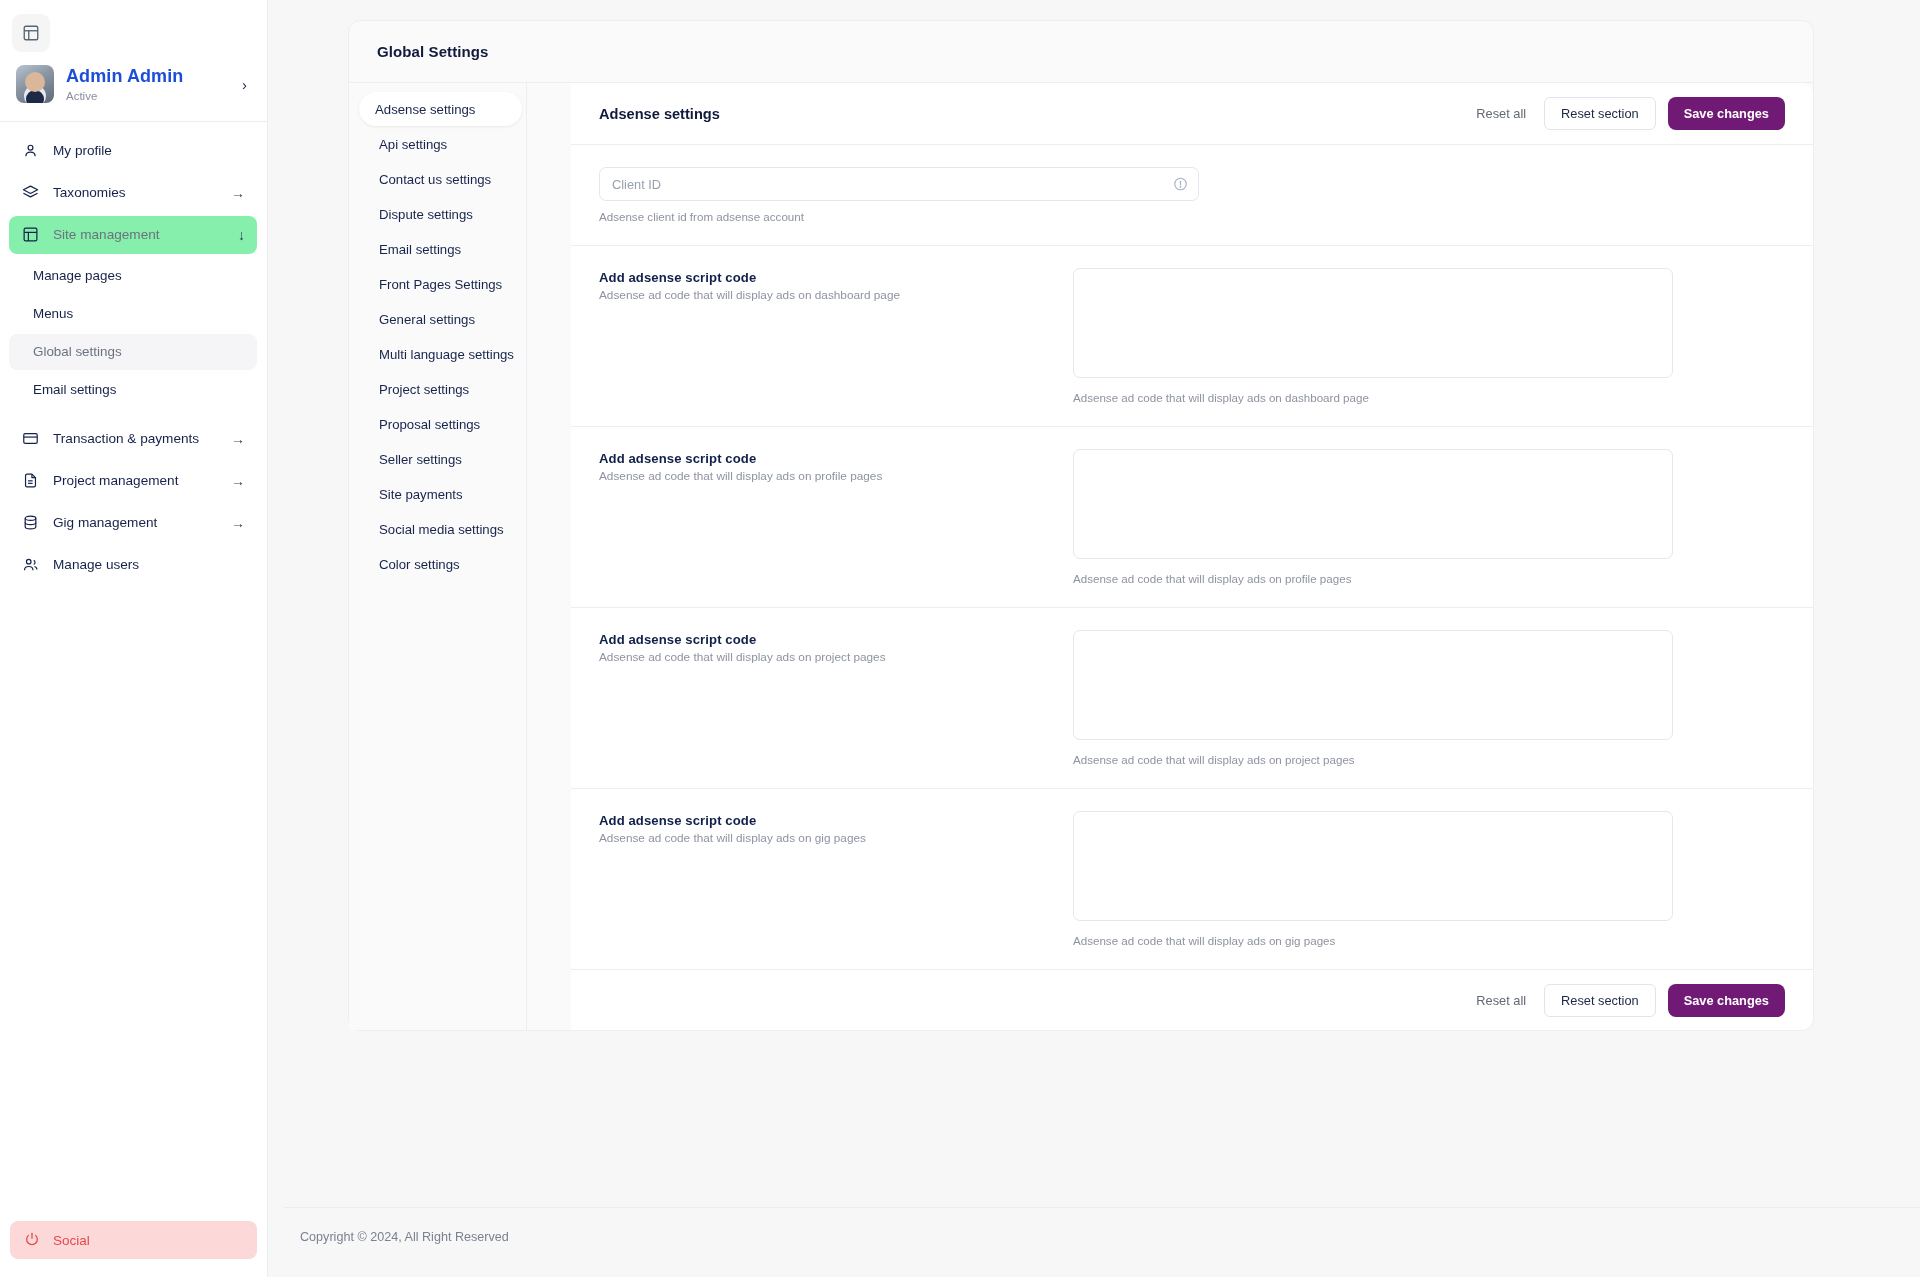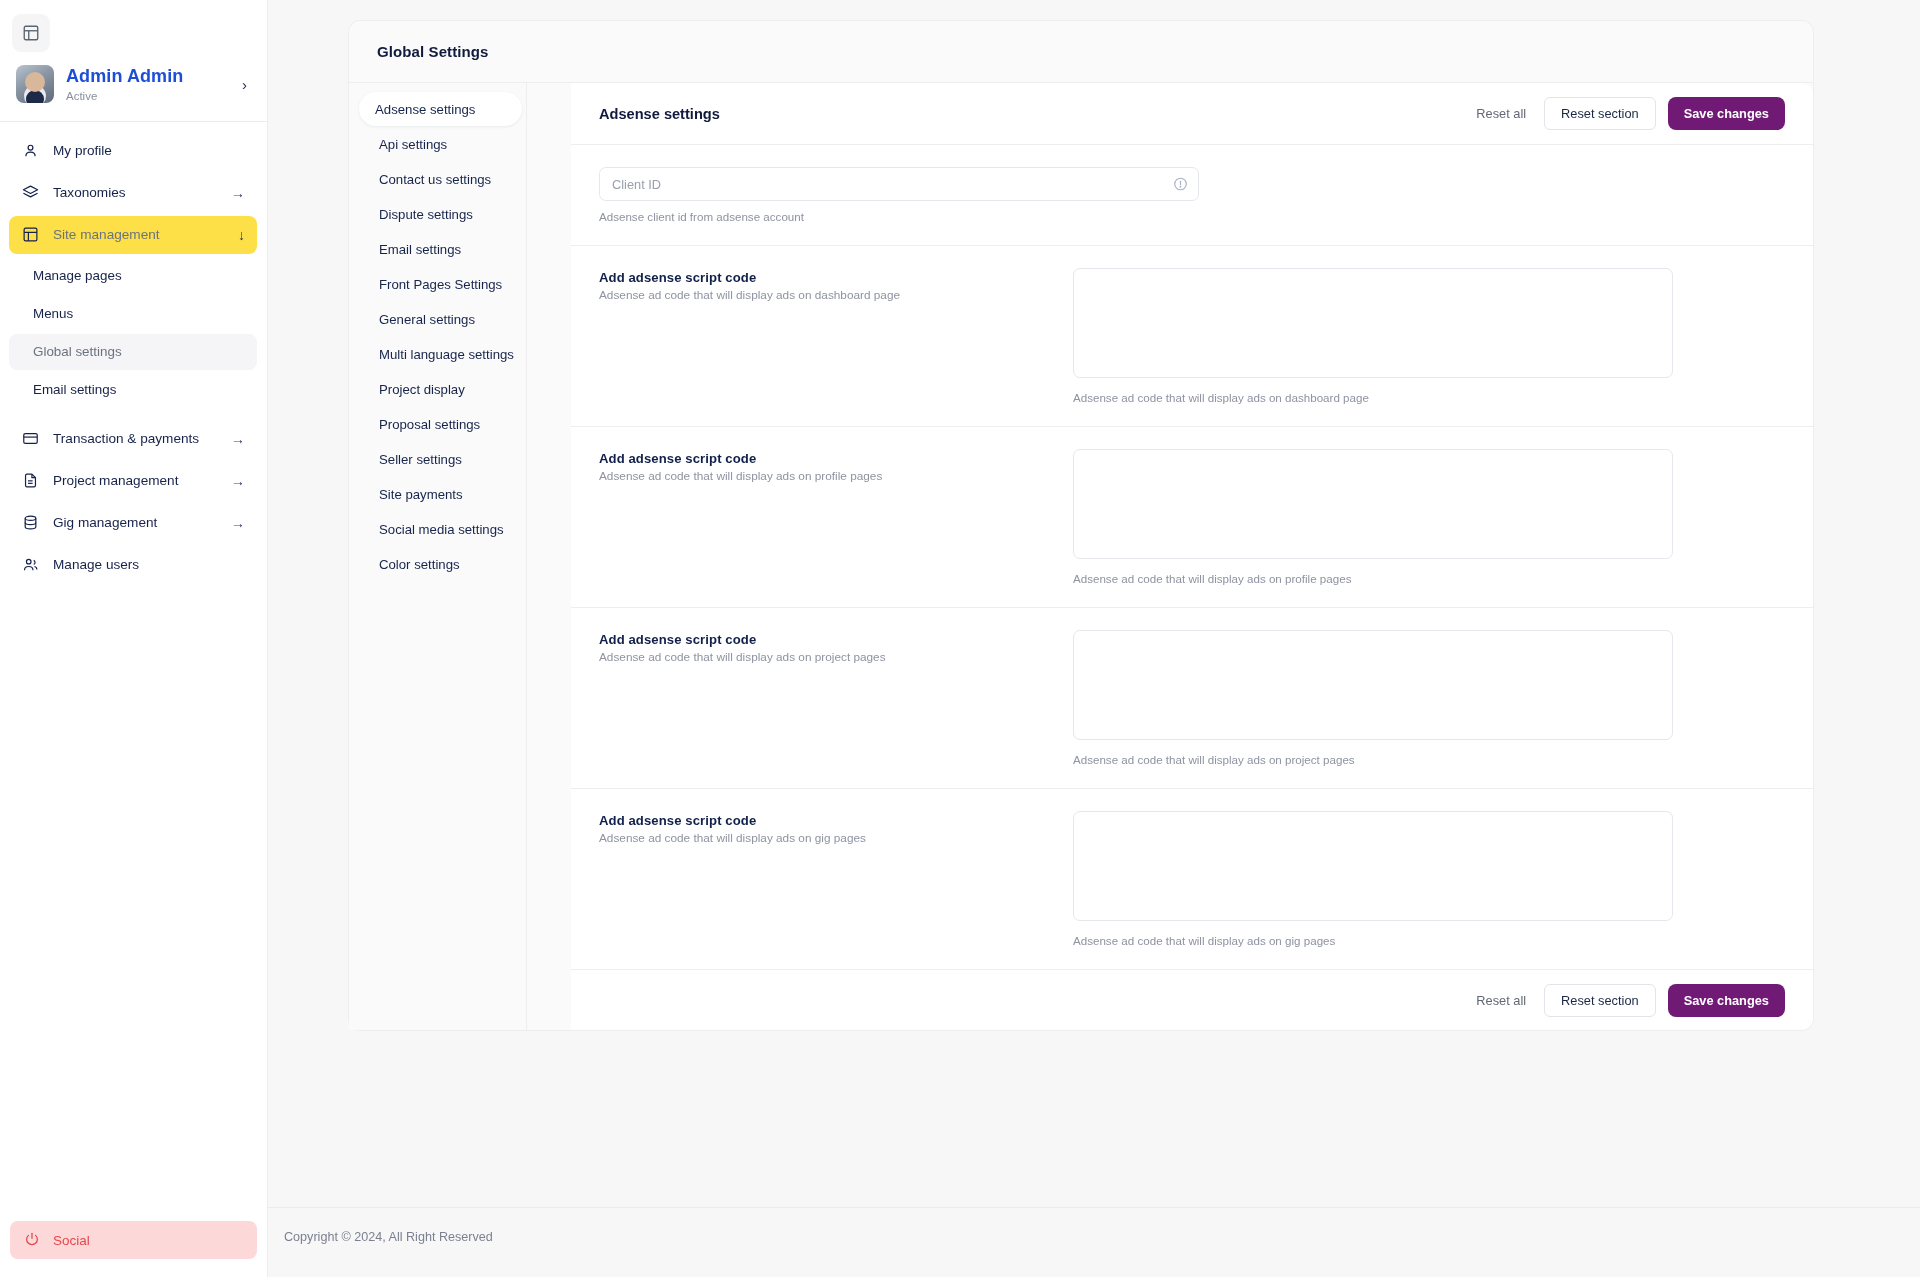--- a/index.html
+++ b/index.html
@@ -47,21 +47,21 @@
   .prof-status { font-size: 11.5px; color: #8a8f9d; margin-top: 1px;}
   .prof-chev { color: #1d2b57; font-size: 15px; padding-right: 4px; }
 
   .sb-nav { padding: 10px 10px 0 9px; flex: 1; }
   .nav-item {
     display: flex; align-items: center; gap: 14px;
     height: 38px; padding: 0 12px; margin-bottom: 4px;
     border-radius: 8px; cursor: pointer;
     color: #16224a; font-size: 13.6px;
   }
-  .nav-item.active-parent { background: #fde047; color: #6b7280; }
+  .nav-item.active-parent { background: #86efac; color: #6b7280; }
   .nav-item .ic { width: 18px; height: 18px; flex: 0 0 18px; display:flex; align-items:center; justify-content:center;}
   .nav-item .lbl { flex: 1; }
   .nav-item .arrow { color: #16224a; font-size: 14px; opacity: .9; }
   .nav-item.active-parent .arrow { color: #16224a; }
 
   .nav-sub {
     display: flex; align-items: center;
     height: 36px; padding: 0 12px 0 24px; margin-bottom: 2px;
     border-radius: 8px; cursor: pointer;
     color: #16224a; font-size: 13.4px;
@@ -165,21 +165,21 @@
     font-size: 12.8px; font-family: "Liberation Sans", sans-serif;
     color: #1c2745; background: #fff; outline: none;
   }
 
   .panel-foot {
     display: flex; align-items: center; justify-content: flex-end;
     gap: 12px; padding: 0 28px; height: 60px;
   }
 
   .footer {
-    position: absolute; left: 0; right: 0; top: 1207px;
+    position: absolute; left: 16px; right: 0; top: 1207px;
     border-top: 1px solid #ececed;
     padding: 22px 0 0 16px;
   }
   .footer-text { font-size: 12.6px; color: #7b8190; }
 </style>
 </head>
 <body>
 
 <div class="app">
 
@@ -348,21 +348,21 @@
           <div class="tab-item">
               <span>Front Pages Settings</span>
             </div>
           <div class="tab-item">
               <span>General settings</span>
             </div>
           <div class="tab-item">
               <span>Multi language settings</span>
             </div>
           <div class="tab-item">
-              <span>Project display</span>
+              <span>Project settings</span>
             </div>
           <div class="tab-item">
               <span>Proposal settings</span>
             </div>
           <div class="tab-item">
               <span>Seller settings</span>
             </div>
           <div class="tab-item">
               <span>Site payments</span>
             </div>

